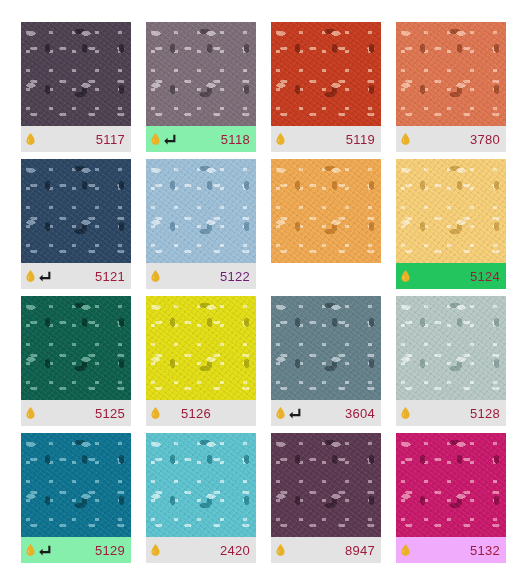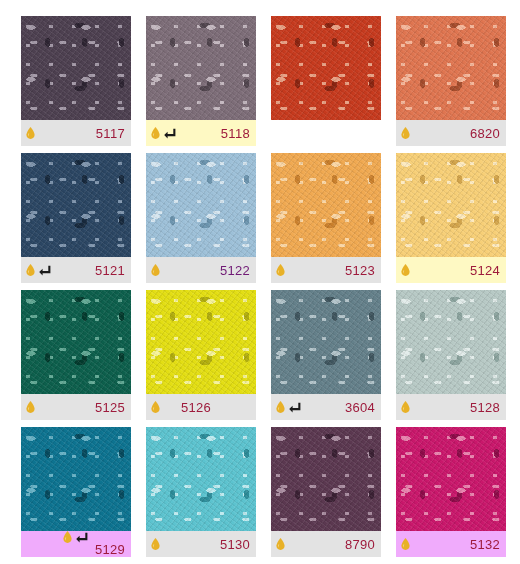--- a/index.html
+++ b/index.html
@@ -13,21 +13,21 @@
     height: 564px;
     overflow: hidden;
     font-family: "Liberation Sans", sans-serif;
   }
 
   #swatch-grid {
     position: relative;
     width: 520px;
     height: 548px;
     box-sizing: border-box;
-    padding: 16px 0 0 21px;
+    padding: 22px 0 0 21px;
     display: grid;
     grid-template-columns: repeat(4, 110px);
     grid-template-rows: repeat(4, 137px);
     column-gap: 15px;
     row-gap: 0px;
   }
 
   .swatch-card {
     width: 110px;
     height: 130px;
@@ -137,52 +137,61 @@
           </svg>
         </div>
         <span class="swatch-code" style="color: rgb(158, 27, 60);">5117</span>
       </div>
     </div>
     <div class="swatch-card">
       <div class="swatch-image" style="background-color: rgb(125, 109, 120);">
         <div class="chips" style="background-image: radial-gradient(5px 2.5px at 18% 22%, rgb(196, 184, 192) 0px, rgb(196, 184, 192) 92%, rgba(0, 0, 0, 0) 96%), radial-gradient(3px 5px at 72% 64%, rgb(81, 69, 78) 0px, rgb(81, 69, 78) 90%, rgba(0, 0, 0, 0) 95%), radial-gradient(4px 2px at 44% 80%, rgb(196, 184, 192) 0px, rgb(196, 184, 192) 90%, rgba(0, 0, 0, 0) 95%), radial-gradient(6px 3px at 83% 15%, rgb(81, 69, 78) 0px, rgb(81, 69, 78) 88%, rgba(0, 0, 0, 0) 94%), radial-gradient(2.5px 2px at 30% 55%, rgb(196, 184, 192) 0px, rgb(196, 184, 192) 88%, rgba(0, 0, 0, 0) 94%);"></div>
         <div class="grain"></div>
       </div>
-      <div class="swatch-label" style="background-color: #fef9c3; text-align: center;">
+      <div class="swatch-label" style="background-color: #86efac; text-align: center;">
         <div class="icon-group">
           <svg class="drop-icon" viewBox="0 0 9 12">
             <path d="M4.5 0 C4.5 0 0.4 5.0 0.4 7.8 C0.4 10.1 2.25 12 4.5 12 C6.75 12 8.6 10.1 8.6 7.8 C8.6 5.0 4.5 0 4.5 0 Z" fill="#e8b127"></path>
             <path d="M3.3 6.4 C2.6 7.5 2.4 8.6 2.9 9.4 C2.0 9.0 1.7 7.6 2.4 6.5 Z" fill="#f6dc92"></path>
           </svg>
           <svg class="return-icon" viewBox="0 0 12 11">
             <path d="M9.3 0.8 L11.4 0.8 L11.4 8.2 L3.6 8.2 L3.6 10.4 L0.2 7.1 L3.6 3.8 L3.6 6.0 L9.3 6.0 Z" fill="#1a1a1a"></path>
           </svg>
         </div>
         <span class="swatch-code" style="color: rgb(158, 27, 60);">5118</span>
       </div>
     </div>
     <div class="swatch-card">
       <div class="swatch-image" style="background-color: rgb(198, 58, 30);">
         <div class="chips" style="background-image: radial-gradient(5px 2.5px at 18% 22%, rgb(232, 161, 133) 0px, rgb(232, 161, 133) 92%, rgba(0, 0, 0, 0) 96%), radial-gradient(3px 5px at 72% 64%, rgb(138, 36, 16) 0px, rgb(138, 36, 16) 90%, rgba(0, 0, 0, 0) 95%), radial-gradient(4px 2px at 44% 80%, rgb(232, 161, 133) 0px, rgb(232, 161, 133) 90%, rgba(0, 0, 0, 0) 95%), radial-gradient(6px 3px at 83% 15%, rgb(138, 36, 16) 0px, rgb(138, 36, 16) 88%, rgba(0, 0, 0, 0) 94%), radial-gradient(2.5px 2px at 30% 55%, rgb(232, 161, 133) 0px, rgb(232, 161, 133) 88%, rgba(0, 0, 0, 0) 94%);"></div>
         <div class="grain"></div>
       </div>
+      <div class="swatch-label" style="background-color: rgb(227, 227, 227);">
+        <div class="icon-group">
+          <svg class="drop-icon" viewBox="0 0 9 12">
+            <path d="M4.5 0 C4.5 0 0.4 5.0 0.4 7.8 C0.4 10.1 2.25 12 4.5 12 C6.75 12 8.6 10.1 8.6 7.8 C8.6 5.0 4.5 0 4.5 0 Z" fill="#e8b127"></path>
+            <path d="M3.3 6.4 C2.6 7.5 2.4 8.6 2.9 9.4 C2.0 9.0 1.7 7.6 2.4 6.5 Z" fill="#f6dc92"></path>
+          </svg>
+        </div>
+        <span class="swatch-code" style="color: rgb(158, 27, 60);">5119</span>
+      </div>
     </div>
     <div class="swatch-card">
       <div class="swatch-image" style="background-color: rgb(223, 117, 80);">
         <div class="chips" style="background-image: radial-gradient(5px 2.5px at 18% 22%, rgb(245, 183, 155) 0px, rgb(245, 183, 155) 92%, rgba(0, 0, 0, 0) 96%), radial-gradient(3px 5px at 72% 64%, rgb(165, 76, 44) 0px, rgb(165, 76, 44) 90%, rgba(0, 0, 0, 0) 95%), radial-gradient(4px 2px at 44% 80%, rgb(245, 183, 155) 0px, rgb(245, 183, 155) 90%, rgba(0, 0, 0, 0) 95%), radial-gradient(6px 3px at 83% 15%, rgb(165, 76, 44) 0px, rgb(165, 76, 44) 88%, rgba(0, 0, 0, 0) 94%), radial-gradient(2.5px 2px at 30% 55%, rgb(245, 183, 155) 0px, rgb(245, 183, 155) 88%, rgba(0, 0, 0, 0) 94%);"></div>
         <div class="grain"></div>
       </div>
       <div class="swatch-label" style="background-color: rgb(227, 227, 227);">
         <div class="icon-group">
           <svg class="drop-icon" viewBox="0 0 9 12">
             <path d="M4.5 0 C4.5 0 0.4 5.0 0.4 7.8 C0.4 10.1 2.25 12 4.5 12 C6.75 12 8.6 10.1 8.6 7.8 C8.6 5.0 4.5 0 4.5 0 Z" fill="#e8b127"></path>
             <path d="M3.3 6.4 C2.6 7.5 2.4 8.6 2.9 9.4 C2.0 9.0 1.7 7.6 2.4 6.5 Z" fill="#f6dc92"></path>
           </svg>
         </div>
-        <span class="swatch-code" style="color: rgb(158, 27, 60);">6820</span>
+        <span class="swatch-code" style="color: rgb(158, 27, 60);">3780</span>
       </div>
     </div>
     <div class="swatch-card">
       <div class="swatch-image" style="background-color: rgb(43, 70, 99);">
         <div class="chips" style="background-image: radial-gradient(5px 2.5px at 18% 22%, rgb(127, 149, 173) 0px, rgb(127, 149, 173) 92%, rgba(0, 0, 0, 0) 96%), radial-gradient(3px 5px at 72% 64%, rgb(23, 41, 61) 0px, rgb(23, 41, 61) 90%, rgba(0, 0, 0, 0) 95%), radial-gradient(4px 2px at 44% 80%, rgb(127, 149, 173) 0px, rgb(127, 149, 173) 90%, rgba(0, 0, 0, 0) 95%), radial-gradient(6px 3px at 83% 15%, rgb(23, 41, 61) 0px, rgb(23, 41, 61) 88%, rgba(0, 0, 0, 0) 94%), radial-gradient(2.5px 2px at 30% 55%, rgb(127, 149, 173) 0px, rgb(127, 149, 173) 88%, rgba(0, 0, 0, 0) 94%);"></div>
         <div class="grain"></div>
       </div>
       <div class="swatch-label" style="background-color: rgb(227, 227, 227); text-align: right;">
         <div class="icon-group">
           <svg class="drop-icon" viewBox="0 0 9 12">
@@ -209,36 +218,27 @@
           </svg>
         </div>
         <span class="swatch-code" style="color: #701a75;">5122</span>
       </div>
     </div>
     <div class="swatch-card">
       <div class="swatch-image" style="background-color: rgb(240, 169, 81);">
         <div class="chips" style="background-image: radial-gradient(5px 2.5px at 18% 22%, rgb(250, 214, 165) 0px, rgb(250, 214, 165) 92%, rgba(0, 0, 0, 0) 96%), radial-gradient(3px 5px at 72% 64%, rgb(201, 127, 44) 0px, rgb(201, 127, 44) 90%, rgba(0, 0, 0, 0) 95%), radial-gradient(4px 2px at 44% 80%, rgb(250, 214, 165) 0px, rgb(250, 214, 165) 90%, rgba(0, 0, 0, 0) 95%), radial-gradient(6px 3px at 83% 15%, rgb(201, 127, 44) 0px, rgb(201, 127, 44) 88%, rgba(0, 0, 0, 0) 94%), radial-gradient(2.5px 2px at 30% 55%, rgb(250, 214, 165) 0px, rgb(250, 214, 165) 88%, rgba(0, 0, 0, 0) 94%);"></div>
         <div class="grain"></div>
       </div>
-      <div class="swatch-label" style="background-color: rgb(227, 227, 227);">
-        <div class="icon-group">
-          <svg class="drop-icon" viewBox="0 0 9 12">
-            <path d="M4.5 0 C4.5 0 0.4 5.0 0.4 7.8 C0.4 10.1 2.25 12 4.5 12 C6.75 12 8.6 10.1 8.6 7.8 C8.6 5.0 4.5 0 4.5 0 Z" fill="#e8b127"></path>
-            <path d="M3.3 6.4 C2.6 7.5 2.4 8.6 2.9 9.4 C2.0 9.0 1.7 7.6 2.4 6.5 Z" fill="#f6dc92"></path>
-          </svg>
-        </div>
-        <span class="swatch-code" style="color: rgb(158, 27, 60);">5123</span>
-      </div>
     </div>
     <div class="swatch-card">
       <div class="swatch-image" style="background-color: rgb(247, 207, 119);">
         <div class="chips" style="background-image: radial-gradient(5px 2.5px at 18% 22%, rgb(253, 234, 192) 0px, rgb(253, 234, 192) 92%, rgba(0, 0, 0, 0) 96%), radial-gradient(3px 5px at 72% 64%, rgb(210, 164, 75) 0px, rgb(210, 164, 75) 90%, rgba(0, 0, 0, 0) 95%), radial-gradient(4px 2px at 44% 80%, rgb(253, 234, 192) 0px, rgb(253, 234, 192) 90%, rgba(0, 0, 0, 0) 95%), radial-gradient(6px 3px at 83% 15%, rgb(210, 164, 75) 0px, rgb(210, 164, 75) 88%, rgba(0, 0, 0, 0) 94%), radial-gradient(2.5px 2px at 30% 55%, rgb(253, 234, 192) 0px, rgb(253, 234, 192) 88%, rgba(0, 0, 0, 0) 94%);"></div>
         <div class="grain"></div>
       </div>
-      <div class="swatch-label" style="background-color: #fef9c3;">
+      <div class="swatch-label" style="background-color: #22c55e;">
         <div class="icon-group">
           <svg class="drop-icon" viewBox="0 0 9 12">
             <path d="M4.5 0 C4.5 0 0.4 5.0 0.4 7.8 C0.4 10.1 2.25 12 4.5 12 C6.75 12 8.6 10.1 8.6 7.8 C8.6 5.0 4.5 0 4.5 0 Z" fill="#e8b127"></path>
             <path d="M3.3 6.4 C2.6 7.5 2.4 8.6 2.9 9.4 C2.0 9.0 1.7 7.6 2.4 6.5 Z" fill="#f6dc92"></path>
           </svg>
         </div>
         <span class="swatch-code" style="color: rgb(158, 27, 60);">5124</span>
       </div>
     </div>
     <div class="swatch-card">
@@ -302,21 +302,21 @@
           </svg>
         </div>
         <span class="swatch-code" style="color: rgb(158, 27, 60);">5128</span>
       </div>
     </div>
     <div class="swatch-card">
       <div class="swatch-image" style="background-color: rgb(13, 115, 144);">
         <div class="chips" style="background-image: radial-gradient(5px 2.5px at 18% 22%, rgb(104, 178, 198) 0px, rgb(104, 178, 198) 92%, rgba(0, 0, 0, 0) 96%), radial-gradient(3px 5px at 72% 64%, rgb(6, 74, 94) 0px, rgb(6, 74, 94) 90%, rgba(0, 0, 0, 0) 95%), radial-gradient(4px 2px at 44% 80%, rgb(104, 178, 198) 0px, rgb(104, 178, 198) 90%, rgba(0, 0, 0, 0) 95%), radial-gradient(6px 3px at 83% 15%, rgb(6, 74, 94) 0px, rgb(6, 74, 94) 88%, rgba(0, 0, 0, 0) 94%), radial-gradient(2.5px 2px at 30% 55%, rgb(104, 178, 198) 0px, rgb(104, 178, 198) 88%, rgba(0, 0, 0, 0) 94%);"></div>
         <div class="grain"></div>
       </div>
-      <div class="swatch-label" style="background-color: #f0abfc; flex-direction: column;">
+      <div class="swatch-label" style="background-color: #86efac;">
         <div class="icon-group">
           <svg class="drop-icon" viewBox="0 0 9 12">
             <path d="M4.5 0 C4.5 0 0.4 5.0 0.4 7.8 C0.4 10.1 2.25 12 4.5 12 C6.75 12 8.6 10.1 8.6 7.8 C8.6 5.0 4.5 0 4.5 0 Z" fill="#e8b127"></path>
             <path d="M3.3 6.4 C2.6 7.5 2.4 8.6 2.9 9.4 C2.0 9.0 1.7 7.6 2.4 6.5 Z" fill="#f6dc92"></path>
           </svg>
           <svg class="return-icon" viewBox="0 0 12 11">
             <path d="M9.3 0.8 L11.4 0.8 L11.4 8.2 L3.6 8.2 L3.6 10.4 L0.2 7.1 L3.6 3.8 L3.6 6.0 L9.3 6.0 Z" fill="#1a1a1a"></path>
           </svg>
         </div>
         <span class="swatch-code" style="color: rgb(158, 27, 60);">5129</span>
@@ -327,36 +327,36 @@
         <div class="chips" style="background-image: radial-gradient(5px 2.5px at 18% 22%, rgb(191, 234, 239) 0px, rgb(191, 234, 239) 92%, rgba(0, 0, 0, 0) 96%), radial-gradient(3px 5px at 72% 64%, rgb(45, 140, 153) 0px, rgb(45, 140, 153) 90%, rgba(0, 0, 0, 0) 95%), radial-gradient(4px 2px at 44% 80%, rgb(191, 234, 239) 0px, rgb(191, 234, 239) 90%, rgba(0, 0, 0, 0) 95%), radial-gradient(6px 3px at 83% 15%, rgb(45, 140, 153) 0px, rgb(45, 140, 153) 88%, rgba(0, 0, 0, 0) 94%), radial-gradient(2.5px 2px at 30% 55%, rgb(191, 234, 239) 0px, rgb(191, 234, 239) 88%, rgba(0, 0, 0, 0) 94%);"></div>
         <div class="grain"></div>
       </div>
       <div class="swatch-label" style="background-color: rgb(227, 227, 227);">
         <div class="icon-group">
           <svg class="drop-icon" viewBox="0 0 9 12">
             <path d="M4.5 0 C4.5 0 0.4 5.0 0.4 7.8 C0.4 10.1 2.25 12 4.5 12 C6.75 12 8.6 10.1 8.6 7.8 C8.6 5.0 4.5 0 4.5 0 Z" fill="#e8b127"></path>
             <path d="M3.3 6.4 C2.6 7.5 2.4 8.6 2.9 9.4 C2.0 9.0 1.7 7.6 2.4 6.5 Z" fill="#f6dc92"></path>
           </svg>
         </div>
-        <span class="swatch-code" style="color: rgb(158, 27, 60);">5130</span>
+        <span class="swatch-code" style="color: rgb(158, 27, 60);">2420</span>
       </div>
     </div>
     <div class="swatch-card">
       <div class="swatch-image" style="background-color: rgb(91, 56, 80);">
         <div class="chips" style="background-image: radial-gradient(5px 2.5px at 18% 22%, rgb(171, 143, 162) 0px, rgb(171, 143, 162) 92%, rgba(0, 0, 0, 0) 96%), radial-gradient(3px 5px at 72% 64%, rgb(58, 32, 51) 0px, rgb(58, 32, 51) 90%, rgba(0, 0, 0, 0) 95%), radial-gradient(4px 2px at 44% 80%, rgb(171, 143, 162) 0px, rgb(171, 143, 162) 90%, rgba(0, 0, 0, 0) 95%), radial-gradient(6px 3px at 83% 15%, rgb(58, 32, 51) 0px, rgb(58, 32, 51) 88%, rgba(0, 0, 0, 0) 94%), radial-gradient(2.5px 2px at 30% 55%, rgb(171, 143, 162) 0px, rgb(171, 143, 162) 88%, rgba(0, 0, 0, 0) 94%);"></div>
         <div class="grain"></div>
       </div>
       <div class="swatch-label" style="background-color: rgb(227, 227, 227);">
         <div class="icon-group">
           <svg class="drop-icon" viewBox="0 0 9 12">
             <path d="M4.5 0 C4.5 0 0.4 5.0 0.4 7.8 C0.4 10.1 2.25 12 4.5 12 C6.75 12 8.6 10.1 8.6 7.8 C8.6 5.0 4.5 0 4.5 0 Z" fill="#e8b127"></path>
             <path d="M3.3 6.4 C2.6 7.5 2.4 8.6 2.9 9.4 C2.0 9.0 1.7 7.6 2.4 6.5 Z" fill="#f6dc92"></path>
           </svg>
         </div>
-        <span class="swatch-code" style="color: rgb(158, 27, 60);">8790</span>
+        <span class="swatch-code" style="color: rgb(158, 27, 60);">8947</span>
       </div>
     </div>
     <div class="swatch-card">
       <div class="swatch-image" style="background-color: rgb(201, 23, 107);">
         <div class="chips" style="background-image: radial-gradient(5px 2.5px at 18% 22%, rgb(232, 132, 174) 0px, rgb(232, 132, 174) 92%, rgba(0, 0, 0, 0) 96%), radial-gradient(3px 5px at 72% 64%, rgb(142, 11, 73) 0px, rgb(142, 11, 73) 90%, rgba(0, 0, 0, 0) 95%), radial-gradient(4px 2px at 44% 80%, rgb(232, 132, 174) 0px, rgb(232, 132, 174) 90%, rgba(0, 0, 0, 0) 95%), radial-gradient(6px 3px at 83% 15%, rgb(142, 11, 73) 0px, rgb(142, 11, 73) 88%, rgba(0, 0, 0, 0) 94%), radial-gradient(2.5px 2px at 30% 55%, rgb(232, 132, 174) 0px, rgb(232, 132, 174) 88%, rgba(0, 0, 0, 0) 94%);"></div>
         <div class="grain"></div>
       </div>
       <div class="swatch-label" style="background-color: #f0abfc;">
         <div class="icon-group">
           <svg class="drop-icon" viewBox="0 0 9 12">

